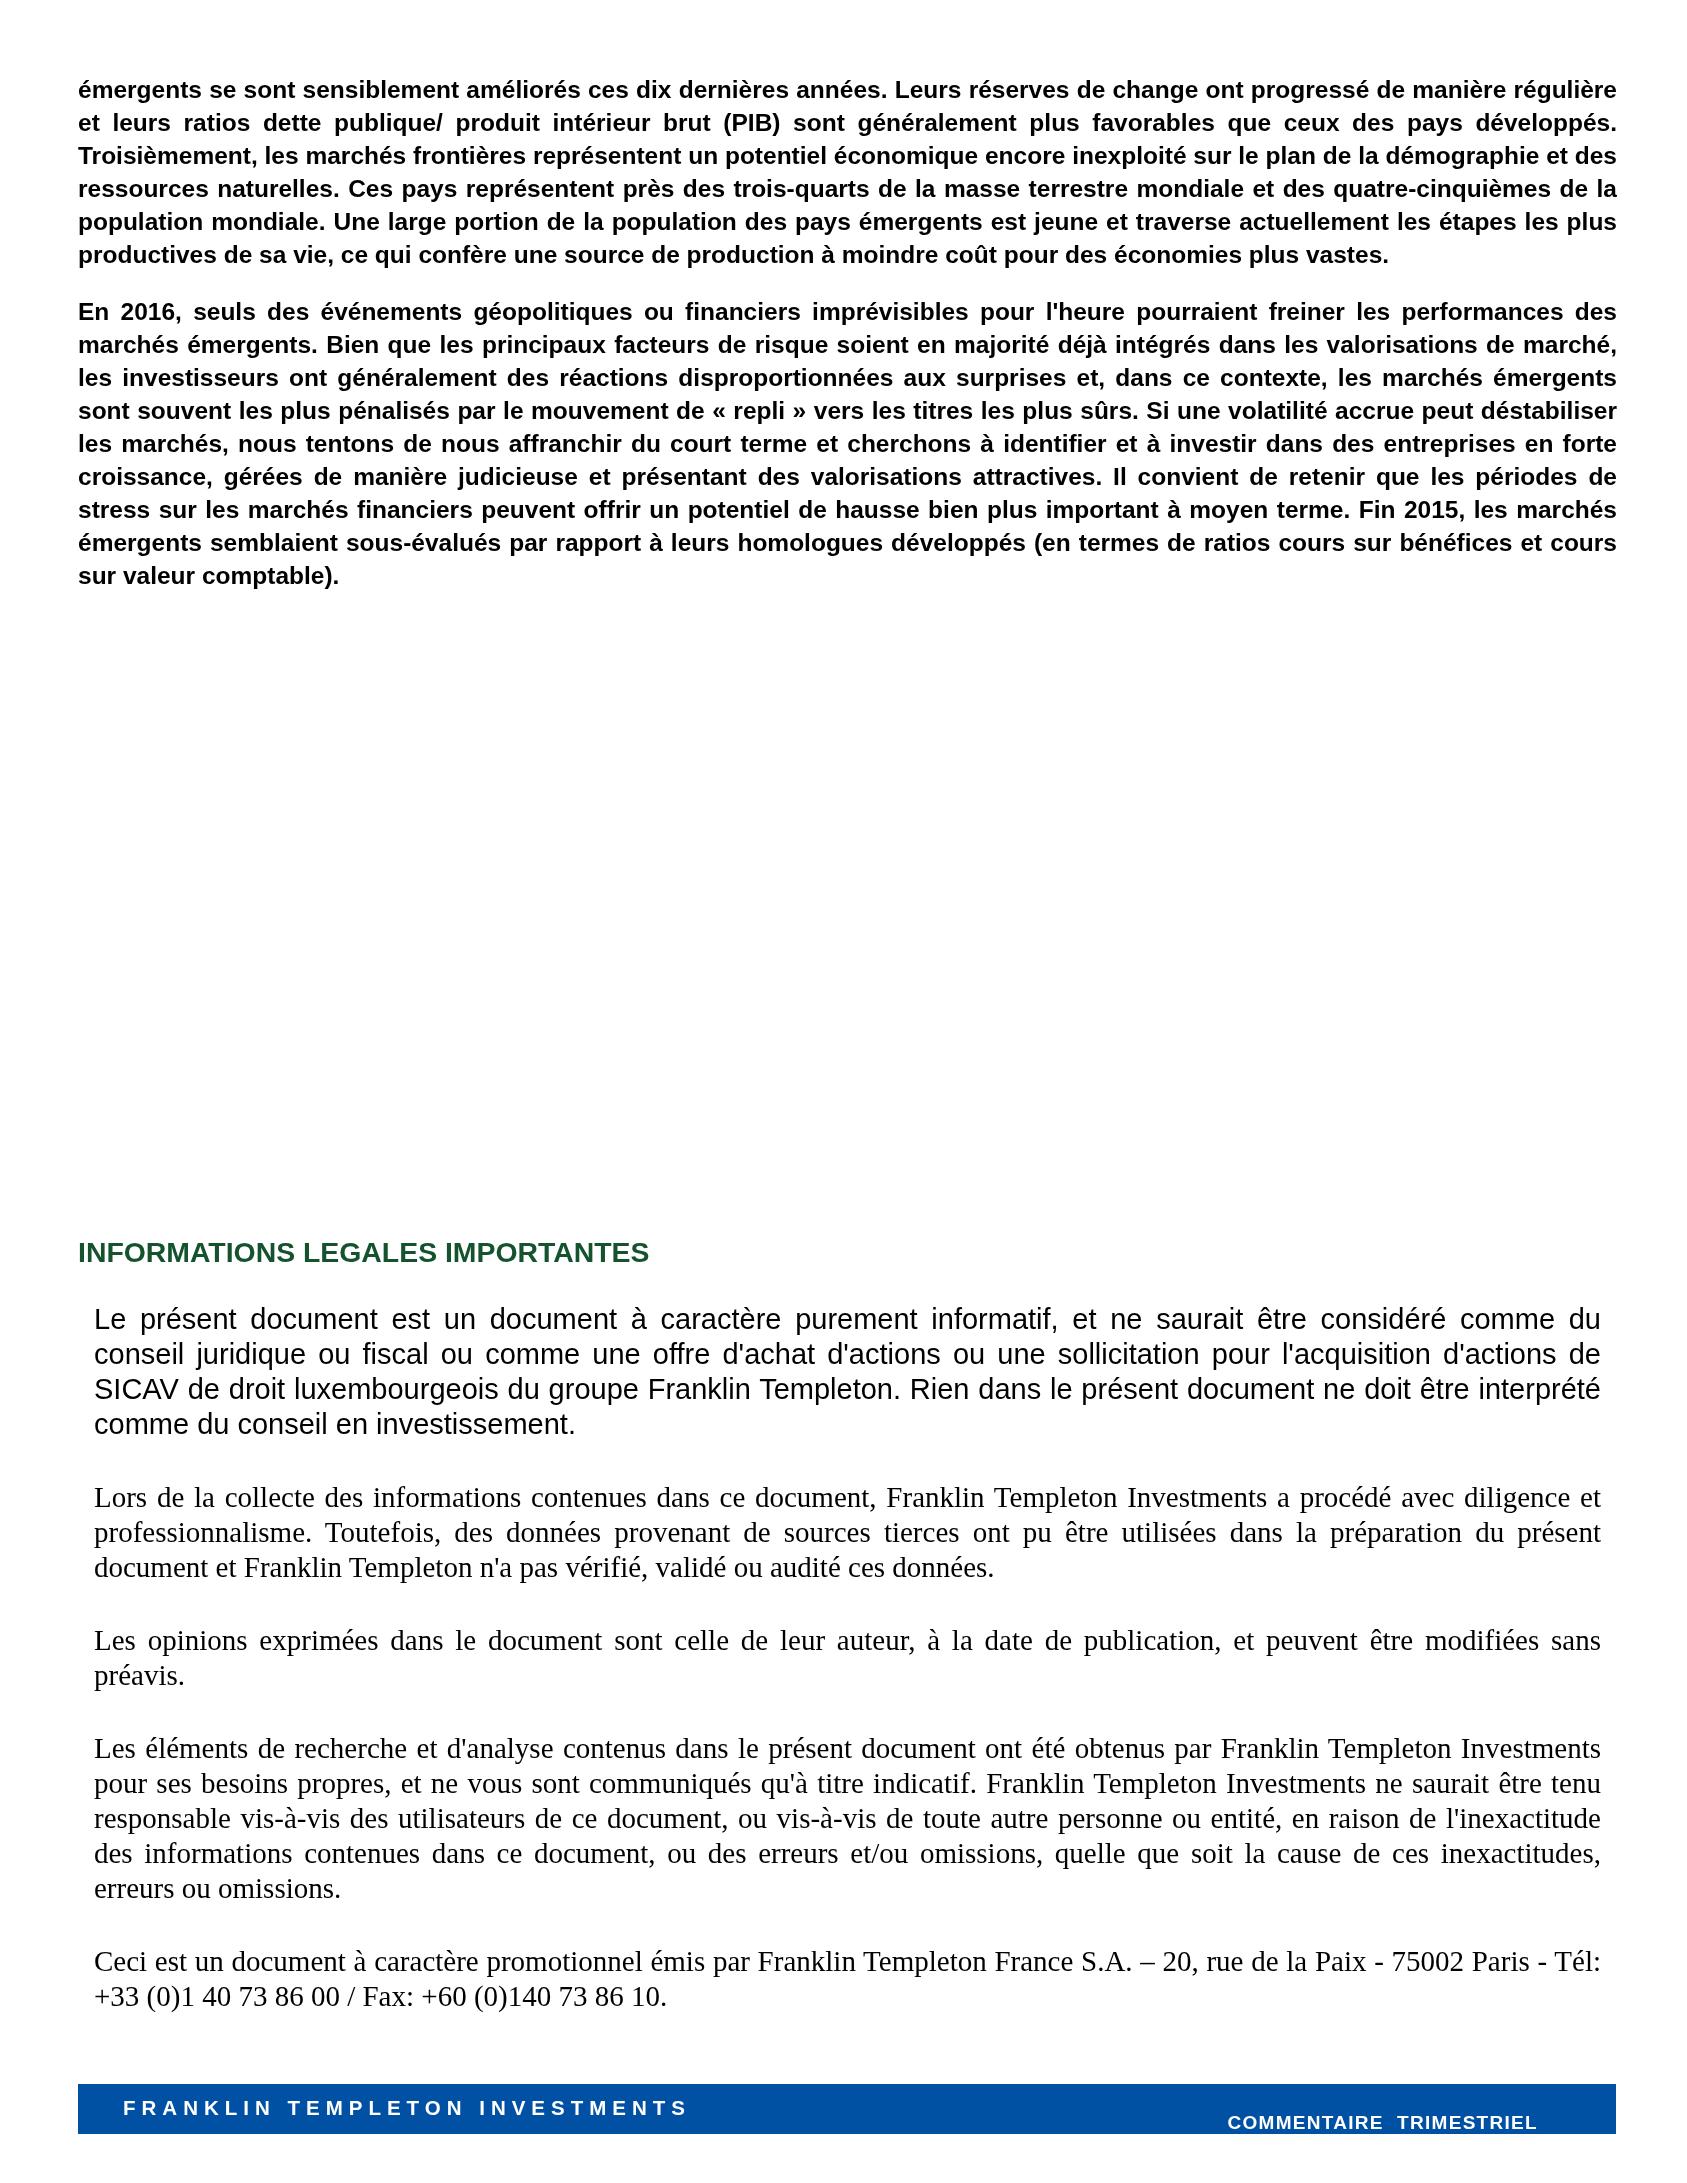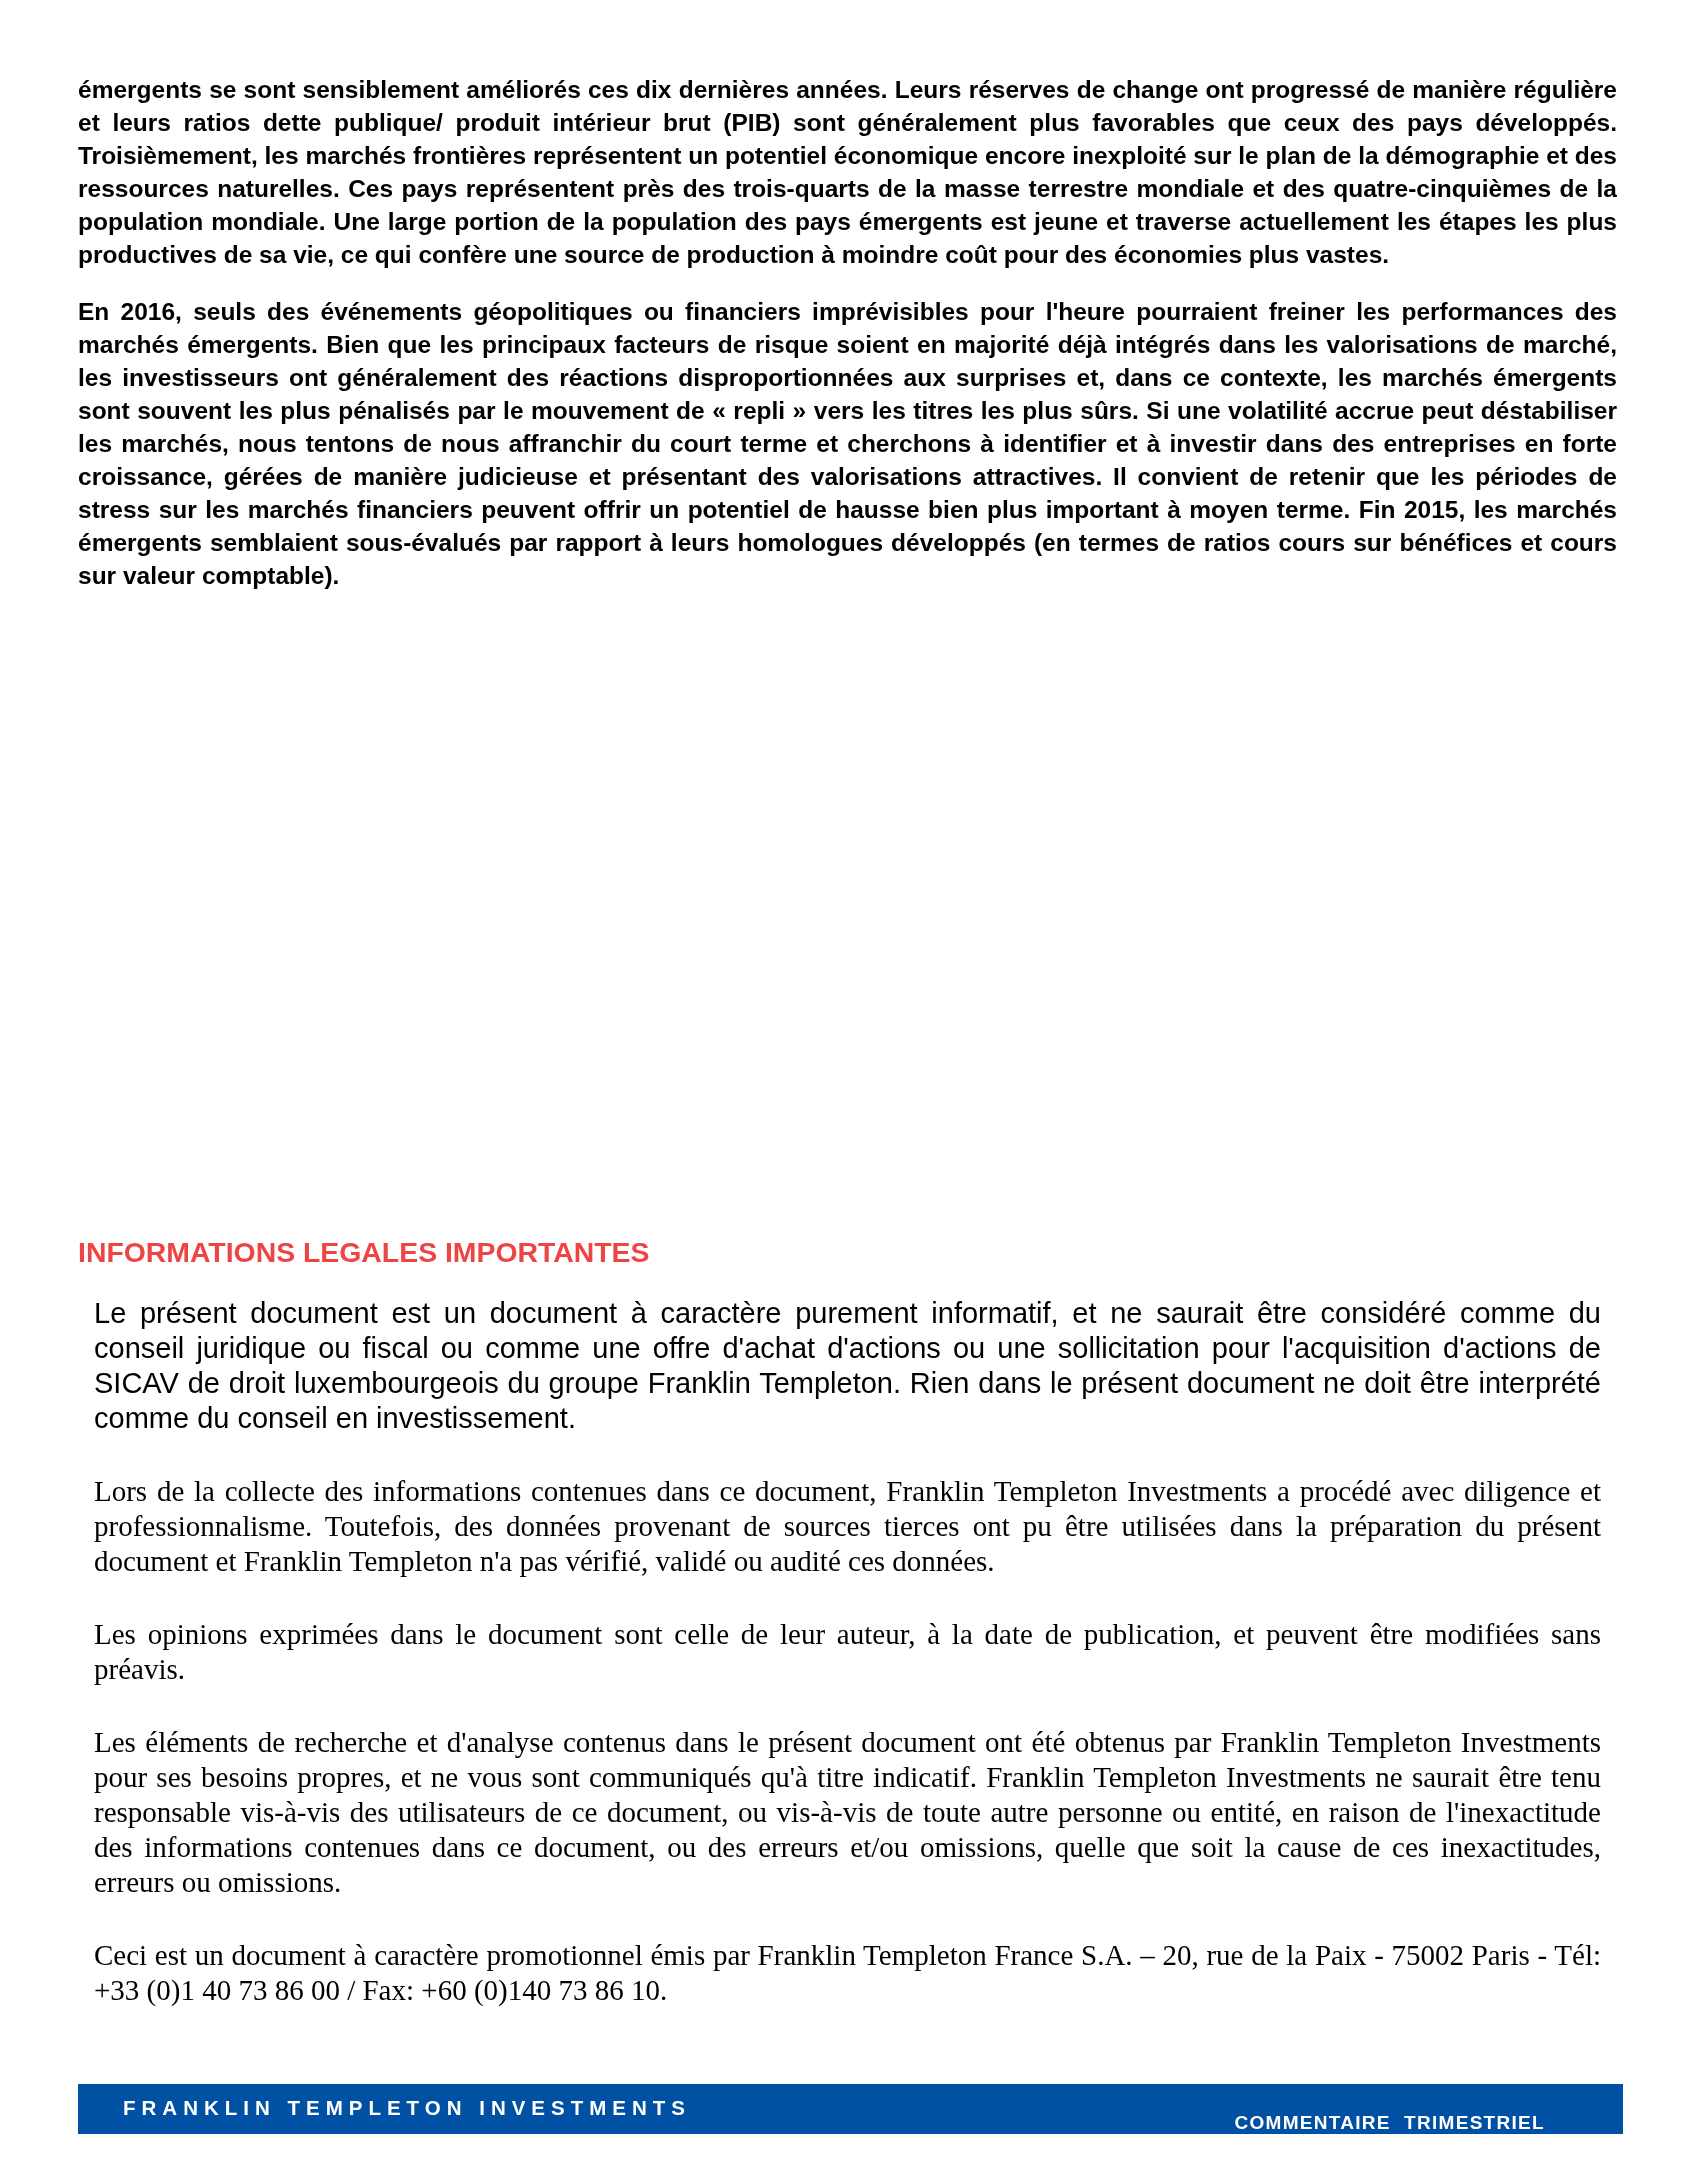--- a/index.html
+++ b/index.html
@@ -32,43 +32,42 @@
     }
     #intro p + p {
       margin-top: 24px;
     }
     #legal {
       top: 1232px;
     }
     .legal-heading {
       font-size: 28.4px;
       font-weight: bold;
-      color: #ef4444;
-      margin: 0 0 24px 0;
+      color: #14532d;
+      margin: 0 0 30px 0;
       line-height: 40px;
     }
     .legal-text {
       font-size: 29px;
       line-height: 35px;
       text-align: justify;
       margin: 16px;
     }
     .legal-text + .legal-text {
       margin-top: 38px;
       font-family: Liberation Serif, serif;
     }
     .footer-bar {
       position: absolute;
       left: 78px;
       top: 2084px;
       width: 1538px;
       height: 50px;
       background: #0050A4;
       color: #ffffff;
-      padding-left: 7px;
     }
     .footer-left {
       position: absolute;
       left: 45px;
       top: 12px;
       font-size: 20.5px;
       font-weight: bold;
       letter-spacing: 6px;
       line-height: 24px;
     }

